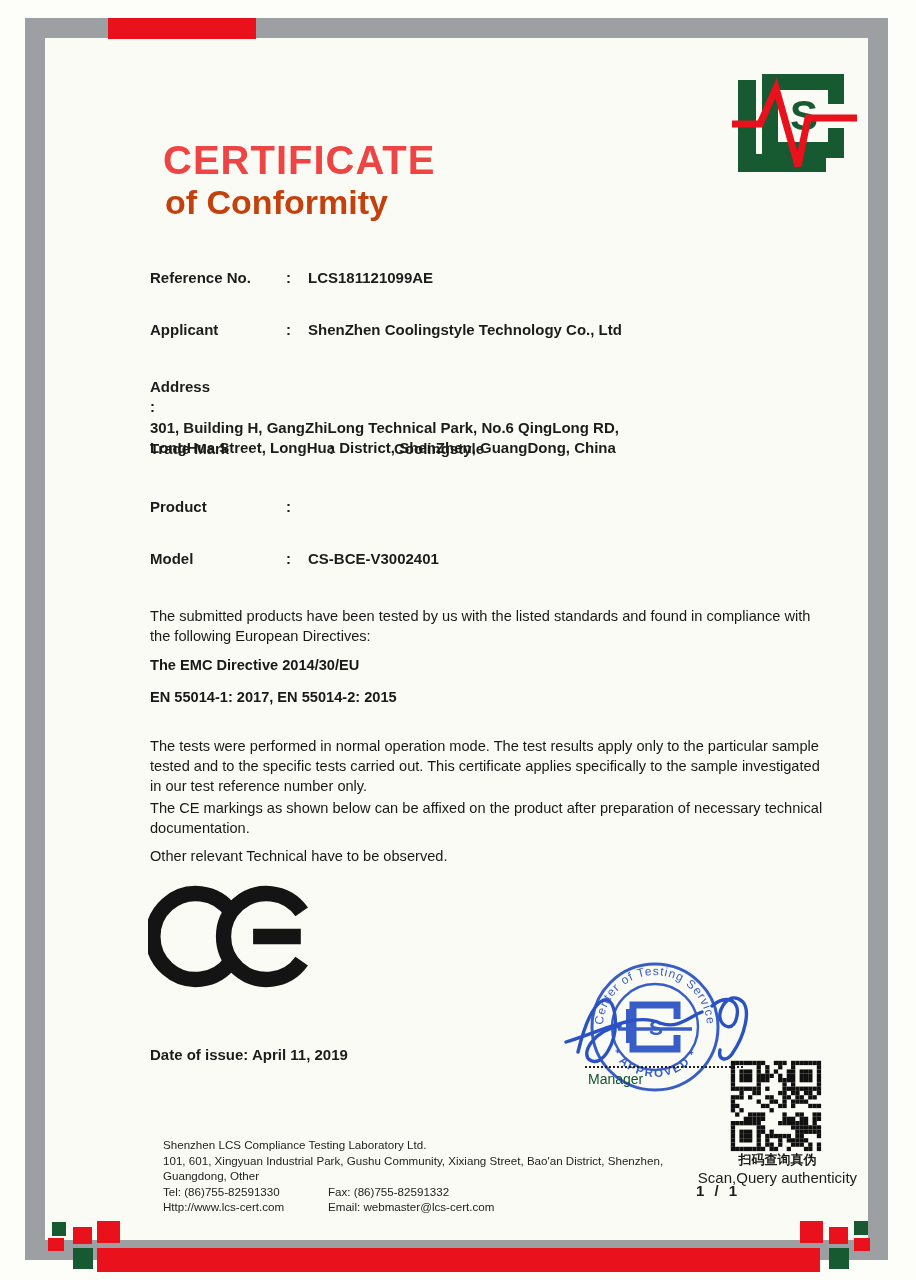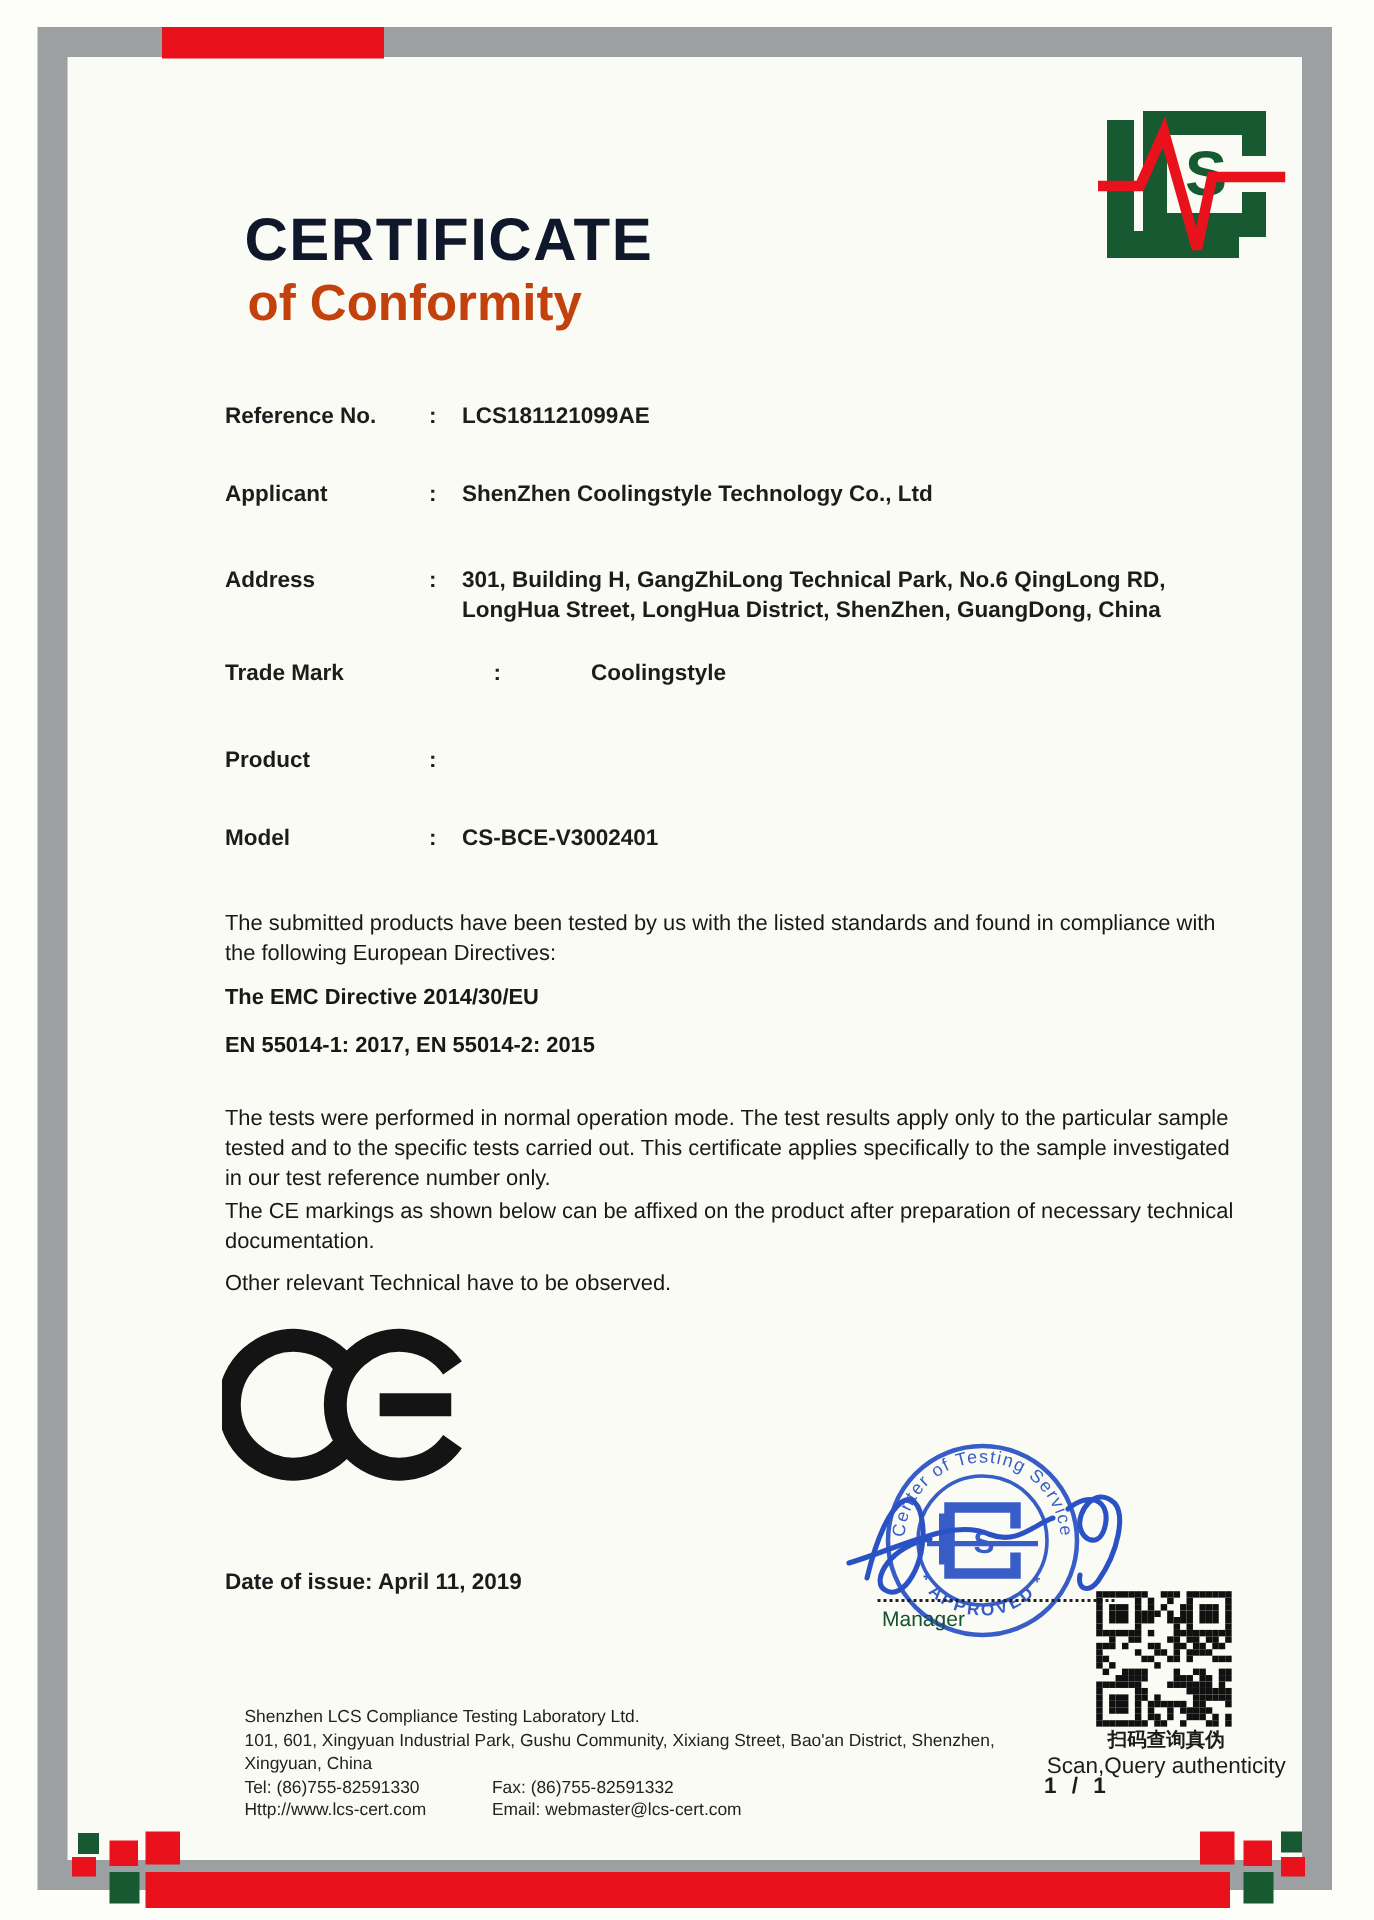--- a/index.html
+++ b/index.html
@@ -19,21 +19,21 @@
   .red-top-block{left:108px;top:18px;width:148px;height:21px;background:#e8111c;}
   .sq{position:absolute;}
   .sq.red{background:#e8111c;}
   .sq.green{background:#175a31;}
   .bottom-red-bar{left:97px;top:1248px;width:723px;height:24px;background:#e8111c;}
   
   .map{left:40px;top:250px;width:836px;height:760px;}
   
   .logo{left:732px;top:72px;width:125px;height:112px;}
   
-  .title{left:163px;top:138px;font-size:40px;font-weight:bold;letter-spacing:1px;color:#0f172a;}
+  .title{left:163px;top:138px;font-size:40px;font-weight:bold;letter-spacing:1px;color:#ef4444;}
   .subtitle{left:165px;top:183px;font-size:34px;font-weight:bold;color:#c2410c;}
   
   .fields{left:150px;top:264px;width:690px;}
   .frow{display:flex;position:absolute;width:690px;font-size:15px;font-weight:bold;line-height:1.35;}
   .frow .lbl{width:136px;flex:none;}
   .frow .col{width:22px;flex:none;}
   .frow .val{width:505px;}
   
   .para{left:150px;width:682px;font-size:14.6px;line-height:1.38;color:#181818;}
   .para.b{font-weight:bold;}
@@ -109,21 +109,21 @@
   <div class="frow" style="top:4px;">
     <span class="lbl">Reference No.</span>
     <span class="col">:</span>
     <span class="val">LCS181121099AE</span>
   </div>
   <div class="frow" style="top:56px;">
     <span class="lbl">Applicant</span>
     <span class="col">:</span>
     <span class="val">ShenZhen Coolingstyle Technology Co., Ltd</span>
   </div>
-  <div class="frow" style="top:113px;">
+  <div class="frow" style="top:113px;flex-direction:column;">
     <span class="lbl">Address</span>
     <span class="col">:</span>
     <span class="val">301, Building H, GangZhiLong Technical Park, No.6 QingLong RD, LongHua Street, LongHua District, ShenZhen, GuangDong, China</span>
   </div>
   <div class="frow" style="top:175px;gap:43px;">
     <span class="lbl">Trade Mark</span>
     <span class="col">:</span>
     <span class="val">Coolingstyle</span>
   </div>
   <div class="frow" style="top:233px;">
@@ -433,21 +433,21 @@
       <rect x="86.8" y="86.8" width="4.3" height="4.3" fill="#101010"></rect>
     </svg></div>
 <div class="abs qr-captions">
   <div class="qr-cn">扫码查询真伪</div>
   <div class="qr-en">Scan,Query authenticity</div>
 </div>
 
 <div class="abs footer">
   <div>Shenzhen LCS Compliance Testing Laboratory Ltd.</div>
   <div>101, 601, Xingyuan Industrial Park, Gushu Community, Xixiang Street, Bao'an District, Shenzhen,</div>
-  <div>Xingyuan, China</div>
+  <div>Guangdong, Other</div>
   <div class="fcols">
     <span class="c1">Tel: (86)755-82591330</span>
     <span>Fax: (86)755-82591332</span>
   </div>
   <div class="fcols">
     <span class="c1">Http://www.lcs-cert.com</span>
     <span>Email: webmaster@lcs-cert.com</span>
   </div>
 </div>
 <div class="abs page-num">1 / 1</div>

